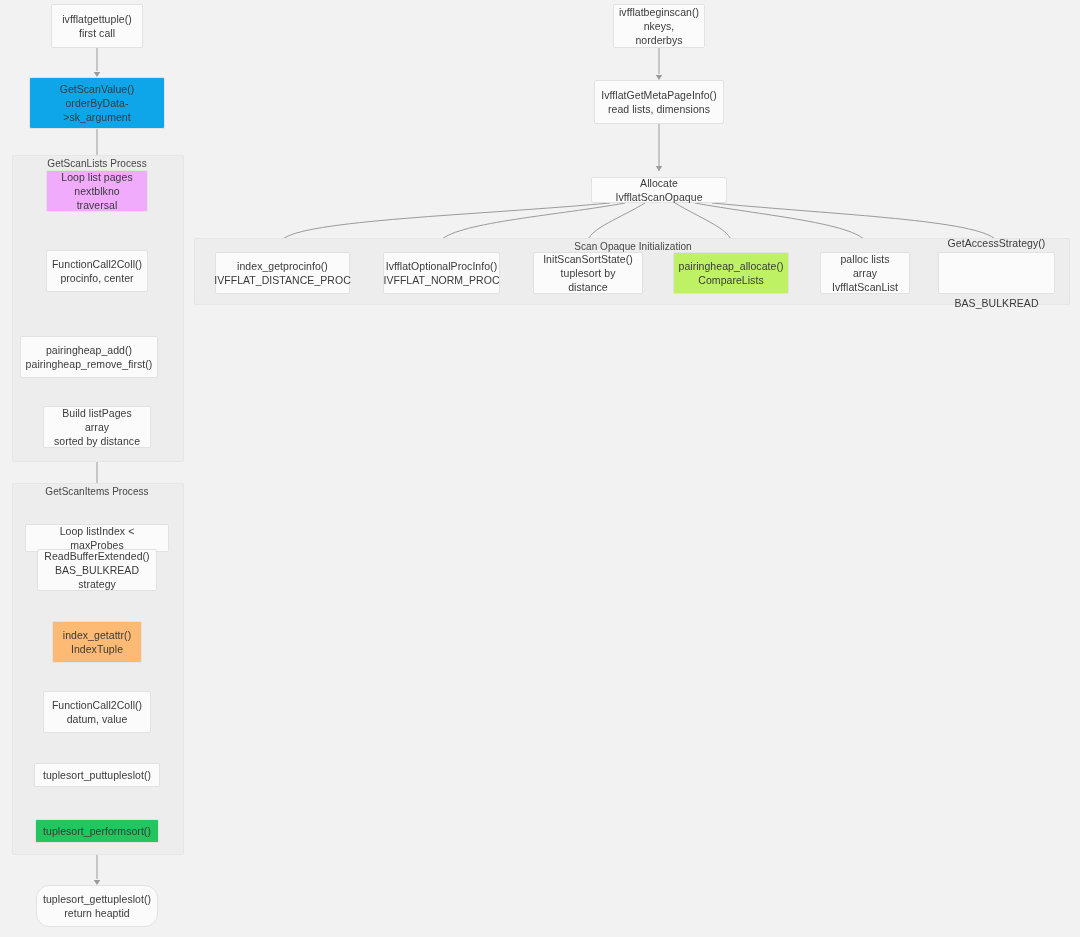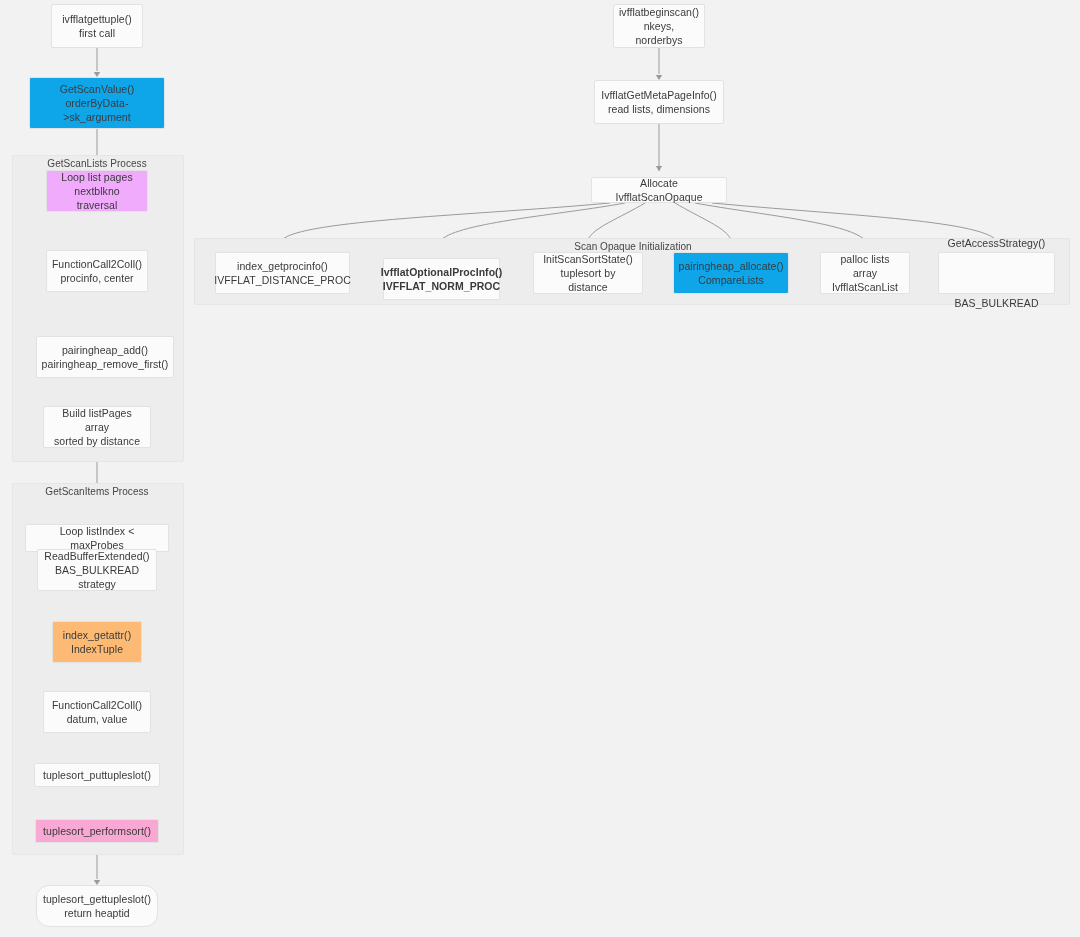--- a/index.html
+++ b/index.html
@@ -126,21 +126,21 @@
         <span>&gt;sk_argument</span>
       </div>
       <div class="node" style="left: 46px; top: 170px; width: 102px; height: 42px; background: #f0abfc; border-color: rgb(226, 226, 226);">
         <span>Loop list pages</span>
         <span>nextblkno traversal</span>
       </div>
       <div class="node" style="left: 46px; top: 250px; width: 102px; height: 42px; background: rgb(251, 251, 251); border-color: rgb(226, 226, 226);">
         <span>FunctionCall2Coll()</span>
         <span>procinfo, center</span>
       </div>
-      <div class="node" style="left: 36px; top: 336px; width: 138px; height: 42px; background: rgb(251, 251, 251); border-color: rgb(226, 226, 226);">
+      <div class="node" style="left: 20px; top: 336px; width: 138px; height: 42px; background: rgb(251, 251, 251); border-color: rgb(226, 226, 226);">
         <span>pairingheap_add()</span>
         <span>pairingheap_remove_first()</span>
       </div>
       <div class="node" style="left: 43px; top: 406px; width: 108px; height: 42px; background: rgb(251, 251, 251); border-color: rgb(226, 226, 226);">
         <span>Build listPages array</span>
         <span>sorted by distance</span>
       </div>
       <div class="node" style="left: 25px; top: 524px; width: 144px; height: 28px; background: rgb(251, 251, 251); border-color: rgb(226, 226, 226);">
         <span>Loop listIndex &lt; maxProbes</span>
       </div>
@@ -152,21 +152,21 @@
         <span>index_getattr()</span>
         <span>IndexTuple</span>
       </div>
       <div class="node" style="left: 43px; top: 691px; width: 108px; height: 42px; background: rgb(251, 251, 251); border-color: rgb(226, 226, 226);">
         <span>FunctionCall2Coll()</span>
         <span>datum, value</span>
       </div>
       <div class="node" style="left: 34px; top: 763px; width: 126px; height: 24px; background: rgb(251, 251, 251); border-color: rgb(226, 226, 226);">
         <span>tuplesort_puttupleslot()</span>
       </div>
-      <div class="node" style="left: 35px; top: 819px; width: 124px; height: 24px; background: #f9a8d4; border-color: rgb(226, 226, 226);">
+      <div class="node" style="left: 35px; top: 819px; width: 124px; height: 24px; background: #22c55e; border-color: rgb(226, 226, 226);">
         <span>tuplesort_performsort()</span>
       </div>
       <div class="node" style="left: 36px; top: 885px; width: 122px; height: 42px; background: rgb(251, 251, 251); border-color: rgb(226, 226, 226); border-radius: 13px;">
         <span>tuplesort_gettupleslot()</span>
         <span>return heaptid</span>
       </div>
       <div class="node" style="left: 613px; top: 4px; width: 92px; height: 44px; background: rgb(251, 251, 251); border-color: rgb(226, 226, 226);">
         <span>ivfflatbeginscan()</span>
         <span>nkeys, norderbys</span>
       </div>
@@ -174,29 +174,29 @@
         <span>IvfflatGetMetaPageInfo()</span>
         <span>read lists, dimensions</span>
       </div>
       <div class="node" style="left: 591px; top: 177px; width: 136px; height: 26px; background: rgb(251, 251, 251); border-color: rgb(226, 226, 226);">
         <span>Allocate IvfflatScanOpaque</span>
       </div>
       <div class="node" style="left: 215px; top: 252px; width: 135px; height: 42px; background: rgb(251, 251, 251); border-color: rgb(226, 226, 226);">
         <span>index_getprocinfo()</span>
         <span>IVFFLAT_DISTANCE_PROC</span>
       </div>
-      <div class="node" style="left: 383px; top: 258px; width: 117px; height: 42px; background: rgb(251, 251, 251); border-color: rgb(226, 226, 226); font-weight: bold;">
+      <div class="node" style="left: 383px; top: 252px; width: 117px; height: 42px; background: rgb(251, 251, 251); border-color: rgb(226, 226, 226);">
         <span>IvfflatOptionalProcInfo()</span>
         <span>IVFFLAT_NORM_PROC</span>
       </div>
       <div class="node" style="left: 533px; top: 252px; width: 110px; height: 42px; background: rgb(251, 251, 251); border-color: rgb(226, 226, 226);">
         <span>InitScanSortState()</span>
         <span>tuplesort by distance</span>
       </div>
-      <div class="node" style="left: 673px; top: 252px; width: 116px; height: 42px; background: #0ea5e9; border-color: rgb(226, 226, 226);">
+      <div class="node" style="left: 673px; top: 252px; width: 116px; height: 42px; background: #bef264; border-color: rgb(226, 226, 226);">
         <span>pairingheap_allocate()</span>
         <span>CompareLists</span>
       </div>
       <div class="node" style="left: 820px; top: 252px; width: 90px; height: 42px; background: rgb(251, 251, 251); border-color: rgb(226, 226, 226);">
         <span>palloc lists array</span>
         <span>IvfflatScanList</span>
       </div>
       <div class="node" style="left: 938px; top: 252px; width: 117px; height: 42px; background: rgb(251, 251, 251); border-color: rgb(226, 226, 226); gap: 46px;">
         <span>GetAccessStrategy()</span>
         <span>BAS_BULKREAD</span>

